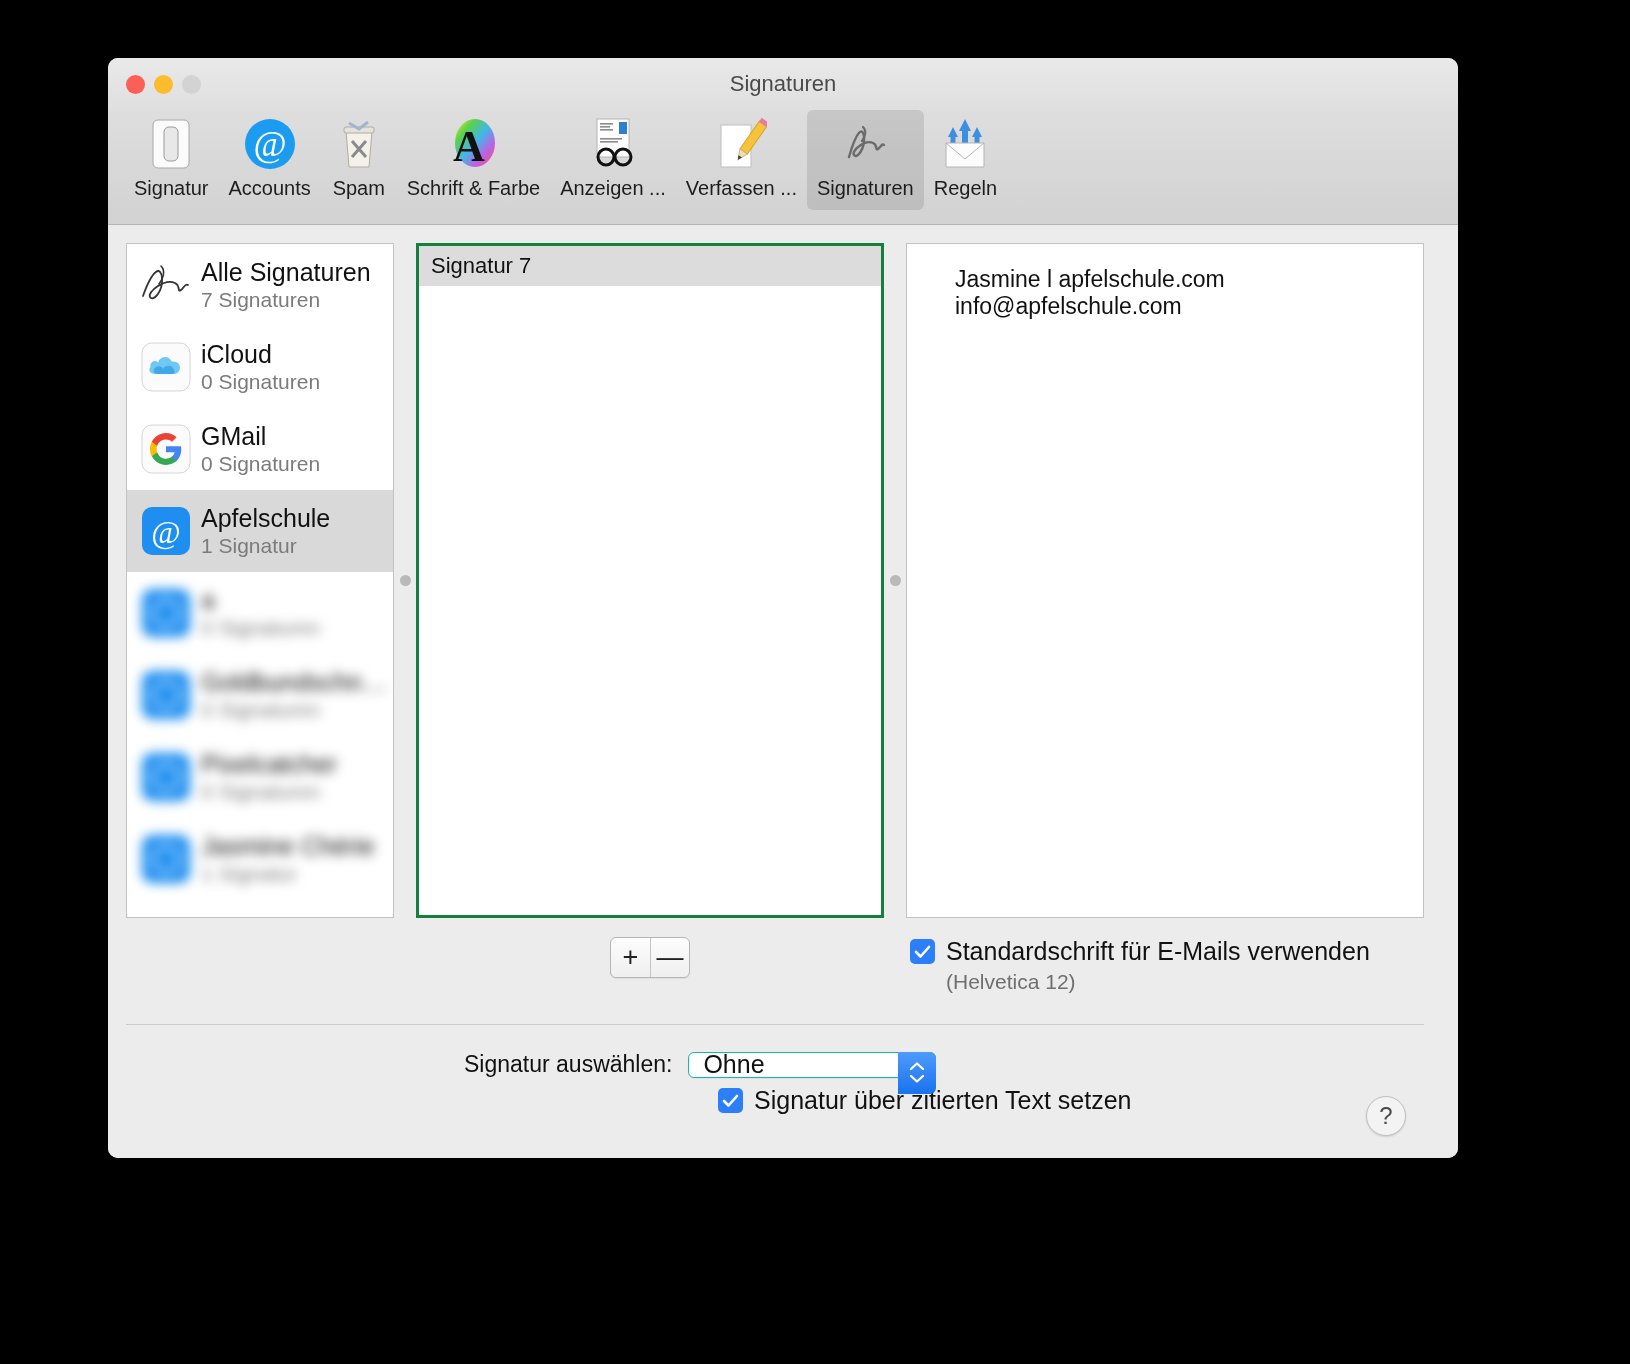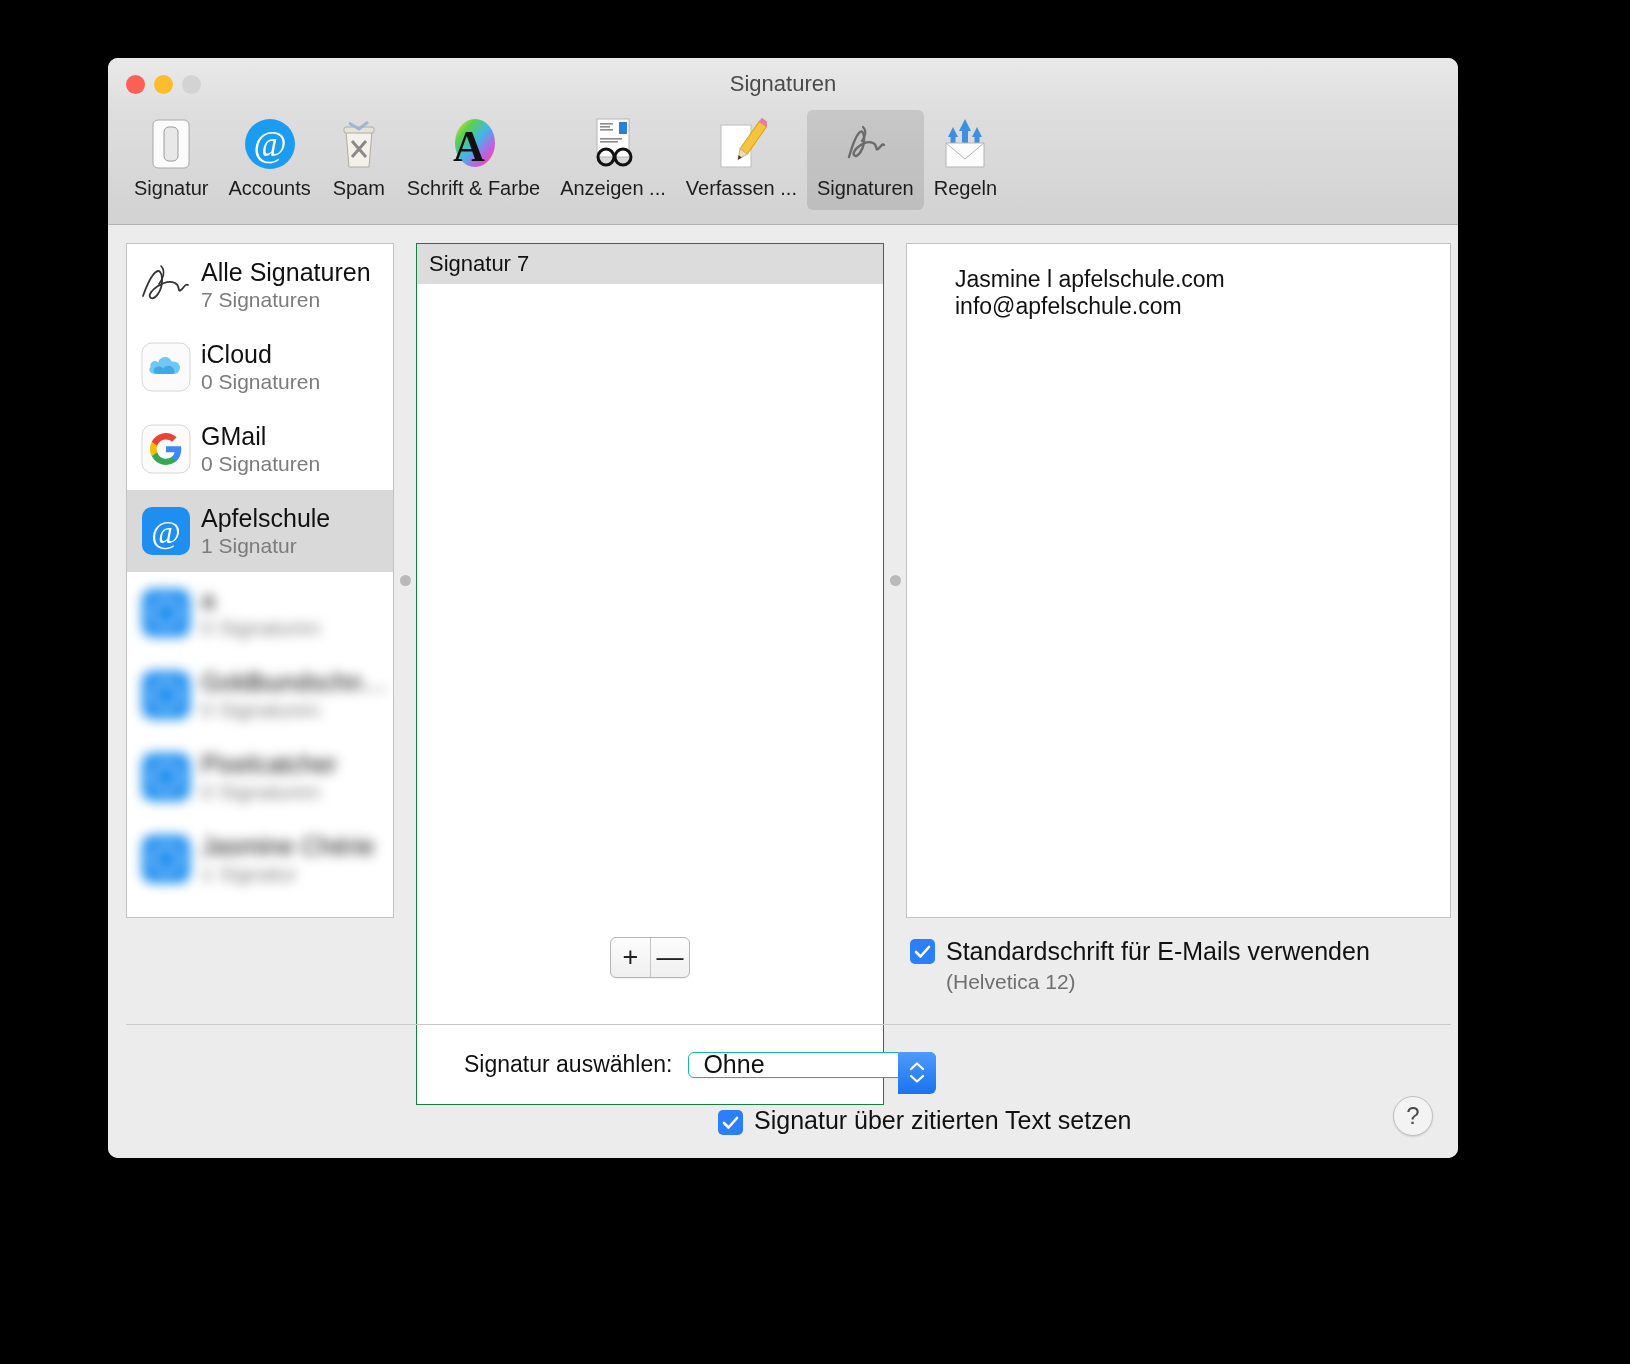--- a/index.html
+++ b/index.html
@@ -77,21 +77,21 @@
     font-size: 20px;
     color: #1d1d1d;
     white-space: nowrap;
   }
 
   
   .body {
     flex: 1;
     display: flex;
     flex-direction: column;
-    padding: 18px 7px 0 18px;
+    padding: 18px 34px 0 18px;
     background: #ececec;
   }
   .panes {
     display: flex;
     align-items: flex-start;
     height: 680px;
   }
 
   
   .sidebar {
@@ -127,23 +127,23 @@
   .splitter {
     width: 22px; height: 675px;
     display: flex; align-items: center; justify-content: center;
     flex: none;
   }
   .grip { width: 11px; height: 11px; border-radius: 50%; background: #b9b9b9; }
 
   
   .siglist {
     width: 468px;
-    height: 862px;
+    height: 675px;
     background: #fff;
-    border: 1px solid #15803d;
+    border: 3px solid #15803d;
     display: flex;
     flex-direction: column;
     gap: 29px;
   }
   .sig-row {
     height: 40px;
     background: #dcdcdc;
     display: flex; align-items: center;
     padding-left: 12px;
     font-size: 22px;
@@ -241,23 +241,23 @@
     position: absolute;
     right: -1px; top: -1px;
     width: 38px; height: 42px;
     background: linear-gradient(to bottom,#4e9bfb,#1972ef);
     border-radius: 0 6px 6px 0;
     display: flex; flex-direction: column;
     align-items: center; justify-content: center;
     gap: 3px;
   }
   .cbrow2 {
-    display: flex; align-items: flex-end;
+    display: flex; align-items: center;
     padding-left: 566px;
-    margin-top: 28px;
+    margin-top: 8px;
   }
   .helpbtn {
     position: absolute;
     right: 18px; bottom: 22px;
     width: 40px; height: 40px;
     border-radius: 50%;
     background: #f3f3f3;
     border: 1px solid #c0c0c0;
     display: flex; align-items: center; justify-content: center;
     font-size: 24px; color: #4a4a4a;

